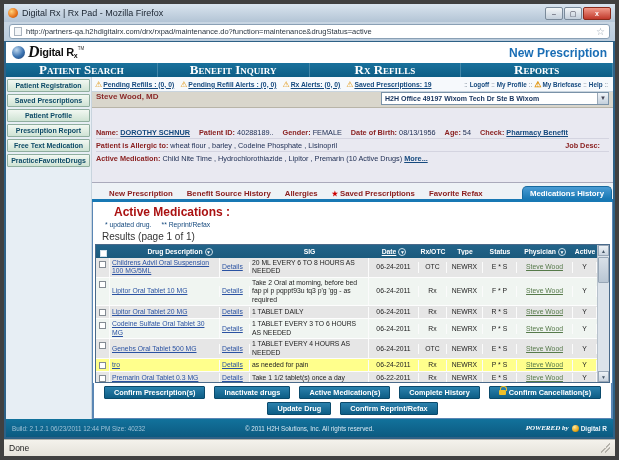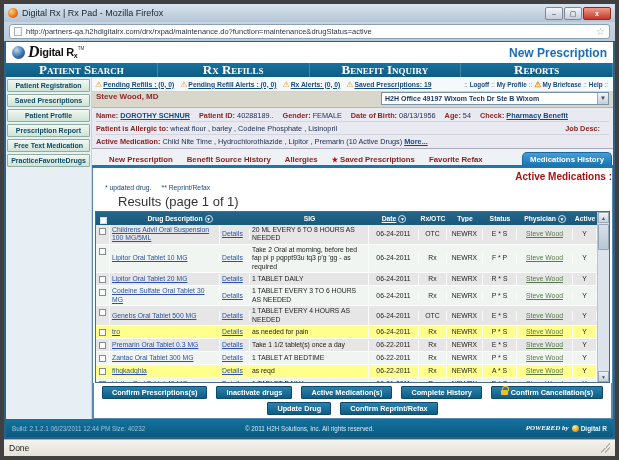--- a/index.html
+++ b/index.html
@@ -56,40 +56,40 @@
   .session-item .warn-glyph { display:none; }
   .session-item.warn .warn-glyph { display:inline; }
 
   .physbar { height:16px; flex:none; background:#d9d6cc; border-bottom:1px solid #b8b4a8; display:flex; padding:0 4px; font-size:8px; }
   .phys-name { color:#8b2a2a; font-weight:bold; flex:1; }
   .onbehalf { flex:1; text-align:center; }
   .onbehalf a { color:#15497e; font-weight:bold; text-decoration:underline; font-size:7.5px; }
   .office-dd { width:228px; height:13px; background:#fff; border:1px solid #7a92a8; display:flex; align-items:center; font-size:7px; font-weight:bold; color:#15335e; padding-left:3px; white-space:nowrap; overflow:hidden; }
   .dd-arrow { margin-left:auto; width:11px; height:11px; background:linear-gradient(#f0f4f8,#c4d0dc); border-left:1px solid #9aa8b6; font-size:6px; line-height:11px; text-align:center; color:#445; flex:none; }
 
-  .patient { flex:none; background:#e9e9f1; border-bottom:1px solid #aab; padding:1px 4px; font-size:7.3px; }
+  .patient { flex:none; background:#e9e9f1; border-bottom:1px solid #aab; padding:18px 4px; font-size:7.3px; }
   .p-row { display:flex; align-items:center; padding:1.5px 0; border-bottom:1px solid #d4d4e0; }
   .p-row:last-child { border-bottom:none; }
   .p-field { margin-right:9px; white-space:nowrap; }
   .lbl { color:#8b2222; font-weight:bold; }
   .val { color:#1a2a50; }
   .p-link { color:#15497e; text-decoration:underline; font-weight:bold; }
   .spacer { flex:1; }
 
   .tabs { height:16px; flex:none; display:flex; align-items:flex-end; background:#eef2f6; padding-left:10px; }
   .tab { font-size:7.8px; font-weight:bold; color:#8b2020; padding:2px 7px 1px; white-space:nowrap; display:flex; align-items:center; }
   .tab .tab-star { display:none; color:#cc0000; font-size:7px; margin-right:2px; }
   .tab.star .tab-star { display:inline; }
   .tab.active { background:linear-gradient(#4a9cd4,#1878b4); color:#fff; border-radius:5px 5px 0 0; border:1px solid #16699e; border-bottom:none; margin-left:auto; margin-right:1px;justify-content:flex-end; }
   .tabline { height:3px; background:#1878b4; flex:none; }
 
   .content { flex:1; background:#fff; border-left:1px solid #5a86b4; border-right:1px solid #5a86b4; display:flex; flex-direction:column; min-height:0; }
-  .c-title { color:#aa1111; font-weight:bold; font-size:10px; padding:3px 0 0 21px; flex:none;text-align:right; }
+  .c-title { color:#aa1111; font-weight:bold; font-size:12px; padding:3px 0 0 21px; flex:none; }
   .legend { font-size:6.8px; color:#15497e; padding:2px 0 0 12px; flex:none; display:flex; gap:10px; }
-  .results { font-size:13px; color:#333; padding:3px 0 2px 25px; flex:none; }
+  .results { font-size:10px; color:#333; padding:3px 0 2px 9px; flex:none; }
 
   
   .tablewrap { position:relative; flex:1; min-height:0; margin:0 2px; border:1px solid #4a6a8a; background:#fff; }
   .thead { display:flex; align-items:center; background:linear-gradient(#23648a,#1b5a7d); color:#fff; font-size:6.8px; font-weight:bold; height:13px; padding-right:12px; }
   .hcell { text-align:center; display:flex; align-items:center; justify-content:center; gap:2px; overflow:hidden; white-space:nowrap; }
   .circle-v { width:8px; height:8px; border:1px solid #cfe0ea; border-radius:50%; font-size:5px; line-height:6px; text-align:center; color:#fff; flex:none; }
   .hdr-date-text { text-decoration:underline; }
 
   .rows { position:absolute; top:13px; bottom:0; left:0; right:12px; overflow:hidden; }
   .trow { display:flex; align-items:center; border-bottom:1px solid #fdfdfd; min-height:13px; }
@@ -175,23 +175,23 @@
         <span class="logo-sub">x</span>
         <span class="logo-tm">TM</span>
       </span>
       <span class="page-title">New Prescription</span>
     </div>
 
     <div class="nav">
 
         <div class="nav-item">Patient Search</div>
 
+        <div class="nav-item">Benefit Inquiry</div>
+
         <div class="nav-item">Rx Refills</div>
-
-        <div class="nav-item">Benefit Inquiry</div>
 
         <div class="nav-item">Reports</div>
       </div>
 
     <div class="middle">
 
       <div class="sidebar">
 
           <div class="side-btn">Patient Registration</div>
 
@@ -529,21 +529,21 @@
               <div class="sthumb"></div>
               <div class="sarrow down">▼</div>
             </div>
           </div>
 
           <div class="btnrows">
             <div class="btnrow">
 
                 <button class="btn">
 
-                  <span>Confirm Prescriptions(s)</span>
+                  <span>Confirm Prescription(s)</span>
                 </button>
 
                 <button class="btn">
 
                   <span>Inactivate drugs</span>
                 </button>
 
                 <button class="btn">
 
                   <span>Active Medication(s)</span>

